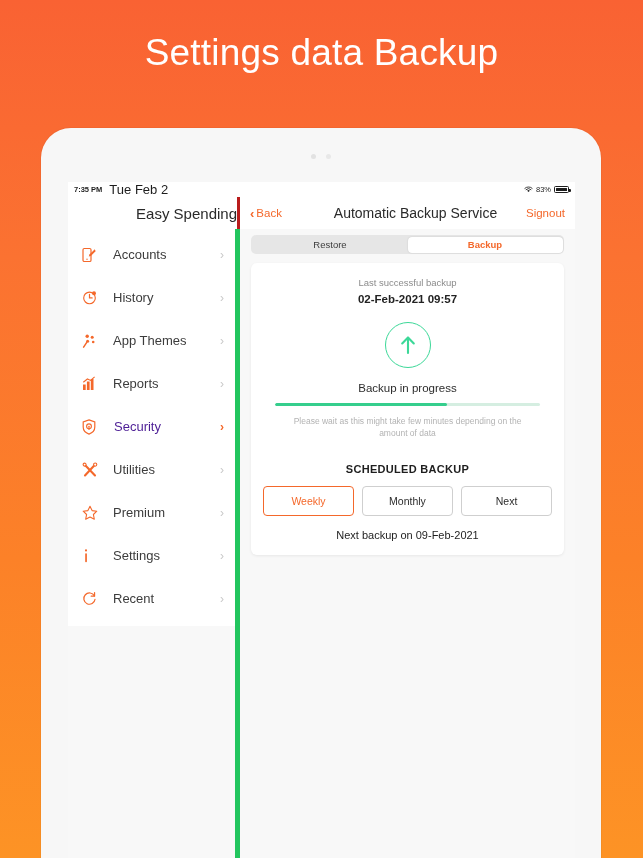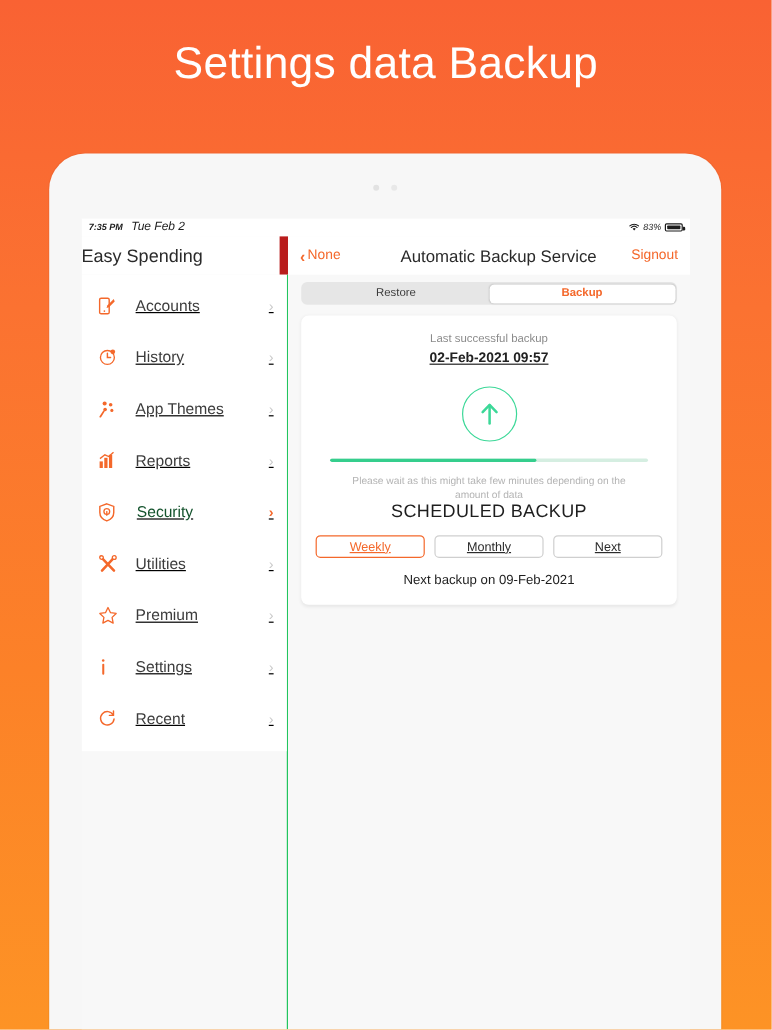--- a/index.html
+++ b/index.html
@@ -36,70 +36,70 @@
   
   .screen {
     position:absolute; left:27px; top:54px; width:507px; height:676px;
     background:#F8F8F8; overflow:hidden;
   }
 
   
   .statusbar {
     height:15px; background:#FFFFFF;
     display:flex; align-items:center; padding:0 6px;
-    font-size:8px; color:#1d1d1d; font-weight:400;font-style:italic;
+    font-size:8px; color:#1d1d1d; font-weight:400;
   }
   .sb-time { font-weight:600; margin-right:7px; font-size:7.5px;}
-  .sb-date { font-size:10px; }
+  .sb-date { font-size:13px; }
   .sb-right { margin-left:auto; display:flex; align-items:center; gap:3px; }
   .sb-pct { font-size:7.5px; }
   .wifi { width:9px; height:7px; display:block; }
   .batt {
     width:15px; height:7px; border:1px solid #1d1d1d; border-radius:1.5px;
     position:relative; padding:1px;
   }
   .batt i { display:block; width:100%; height:100%; background:#1d1d1d; border-radius:0.5px; }
   .batt::after {
     content:""; position:absolute; right:-2.5px; top:2px;
     width:1.5px; height:3px; background:#1d1d1d; border-radius:0 1px 1px 0;
   }
 
   
   .navrow { display:flex; height:32px; background:#FFFFFF; }
   .nav-left {
-    width:172px; display:flex; align-items:center; justify-content:flex-start;
-    border-right:7px solid #b91c1c;
+    width:172px; display:flex; align-items:center; justify-content:flex-end;
+    border-right:3px solid #b91c1c;
   }
   .app-title { font-size:15px; color:#2a2a2a; font-weight:400; }
   .nav-right {
     flex:1; display:flex; align-items:center; padding:0 10px; position:relative;
   }
   .back-btn { display:flex; align-items:center; gap:2px; color:#F4682B; font-size:11.5px; cursor:pointer; }
   .chev-back { font-size:13px; font-weight:700; line-height:1; }
   .nav-title {
     position:absolute; left:16px; right:0; text-align:center;
     font-size:14px; color:#2a2a2a; pointer-events:none;
   }
   .signout { margin-left:auto; color:#F4682B; font-size:11.5px; cursor:pointer; z-index:2; }
 
   
   .body-split { display:flex; height:calc(100% - 47px); }
 
   
-  .sidebar { width:172px; background:#F8F8F8; border-right:1px solid #22c55e;text-decoration:underline; }
+  .sidebar { width:172px; background:#F8F8F8; border-right:5px solid #22c55e; }
   .menu { background:#FFFFFF; padding:4px 0 6px 0; }
   .menu-item {
     display:flex; align-items:center; height:43px; padding:0 11px 0 14px;
     cursor:pointer;
   }
   .mi-icon { width:22px; display:flex; align-items:center; justify-content:flex-start; color:#F4682B; }
   .mi-icon svg { display:block; }
   .mi-label { flex:1; font-size:13px; color:#3c3c3c; margin-left:9px; }
   .mi-chev { font-size:12px; color:#C9C9C9; font-weight:400; }
-  .menu-item.active .mi-label { color:#14532d;margin-left:10px; }
+  .menu-item.active .mi-label { color:#4c1d95;margin-left:10px; }
   .menu-item.active .mi-chev { color:#F4682B; font-weight:700; }
 
   
   .content { flex:1; background:#F8F8F8; padding:6px 11px 0 11px; }
 
   .segment {
     display:flex; height:19px; background:#E6E6E6; border-radius:5px; padding:1.5px;
     margin-bottom:9px;
   }
   .seg-btn {
@@ -110,44 +110,44 @@
     background:#FFFFFF; color:#F4682B; font-weight:700;
     box-shadow:0 0 1.5px rgba(0,0,0,0.18);
   }
 
   .card {
     background:#FFFFFF; border-radius:6px; padding:14px 12px 14px 12px;
     box-shadow:0 1px 3px rgba(0,0,0,0.07);
     text-align:center;
   }
   .last-label { font-size:9.5px; color:#8b8b8b; }
-  .last-value { font-size:11.5px; color:#222; font-weight:700; margin-top:5px;text-decoration:underline; }
+  .last-value { font-size:11.5px; color:#222; font-weight:700; margin-top:5px; }
 
   .uparrow-wrap { display:flex; justify-content:center; margin:17px 0 14px 0; }
   .uparrow {
     width:46px; height:46px; border-radius:50%; border:1.6px solid #3CD898;
     display:flex; align-items:center; justify-content:center;
   }
 
   .progress-label { font-size:11.5px; color:#2c2c2c; }
   .progress-track {
     height:2.5px; background:#D5EEE1; border-radius:2px; margin:9px 12px 9px 12px;
     overflow:hidden;
   }
   .progress-fill { height:100%; background:#35CE8D; border-radius:2px; }
 
   .wait-text { font-size:8.5px; color:#b3b3b3; line-height:1.45; padding:0 18px; }
 
-  .sched-title { font-size:15px; font-weight:400; color:#1e1e1e; margin-top:0; letter-spacing:0.3px; }
+  .sched-title { font-size:11px; font-weight:700; color:#1e1e1e; margin-top:24px; letter-spacing:0.3px; }
 
   .sched-row { display:flex; gap:8px; margin-top:11px; }
   .sched-btn {
-    flex:1; height:19px; border:1px solid #CFCFCF; border-radius:4px;
+    flex:1; height:30px; border:1px solid #CFCFCF; border-radius:4px;
     display:flex; align-items:center; justify-content:center;
-    font-size:10.5px; color:#2c2c2c; background:#FFFFFF; cursor:pointer;text-decoration:underline;
+    font-size:10.5px; color:#2c2c2c; background:#FFFFFF; cursor:pointer;
   }
   .sched-btn.selected { border-color:#F4682B; color:#F4682B; }
 
   .next-backup { font-size:11px; font-weight:400; color:#1e1e1e; margin-top:13px; }
 </style>
 </head>
 <body>
 
 <div class="headline">Settings data Backup</div>
 
@@ -176,21 +176,21 @@
       </span>
     </div>
 
     <div class="navrow">
       <div class="nav-left">
         <span class="app-title">Easy Spending</span>
       </div>
       <div class="nav-right">
         <span class="back-btn">
           <span class="chev-back">‹</span>
-          <span>None</span>
+          <span>Back</span>
         </span>
         <span class="nav-title">Automatic Backup Service</span>
         <span class="signout">Signout</span>
       </div>
     </div>
 
     <div class="body-split">
 
       <div class="sidebar">
         <div class="menu">
@@ -319,20 +319,21 @@
 
           <div class="uparrow-wrap">
             <div class="uparrow">
               <svg width="20" height="22" viewBox="0 0 20 22">
                 <path d="M10 19 L10 4" stroke="#3CD898" stroke-width="2.1" stroke-linecap="round"></path>
                 <path d="M4.2 9.4 L10 3.4 L15.8 9.4" stroke="#3CD898" stroke-width="2.1" fill="none" stroke-linecap="round" stroke-linejoin="round"></path>
               </svg>
             </div>
           </div>
 
+          <div class="progress-label">Backup in progress</div>
           <div class="progress-track">
             <div class="progress-fill" id="progressFill" style="width: 65%;"></div>
           </div>
 
           <div class="wait-text">Please wait as this might take few minutes depending on the amount of  data</div>
 
           <div class="sched-title">SCHEDULED BACKUP</div>
 
           <div class="sched-row">
             <div class="sched-btn selected">Weekly</div>

